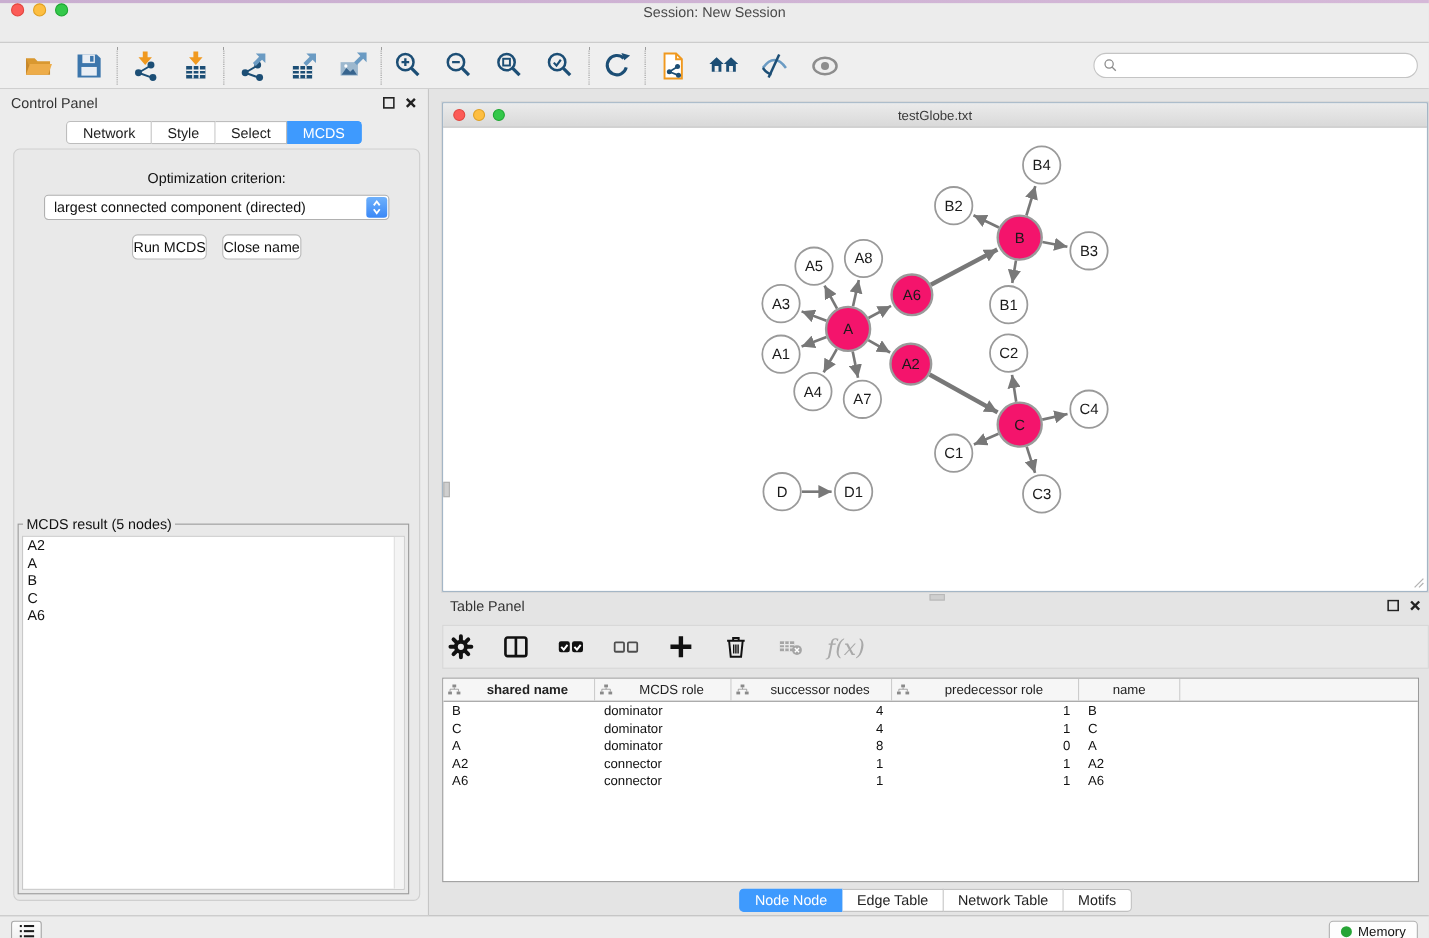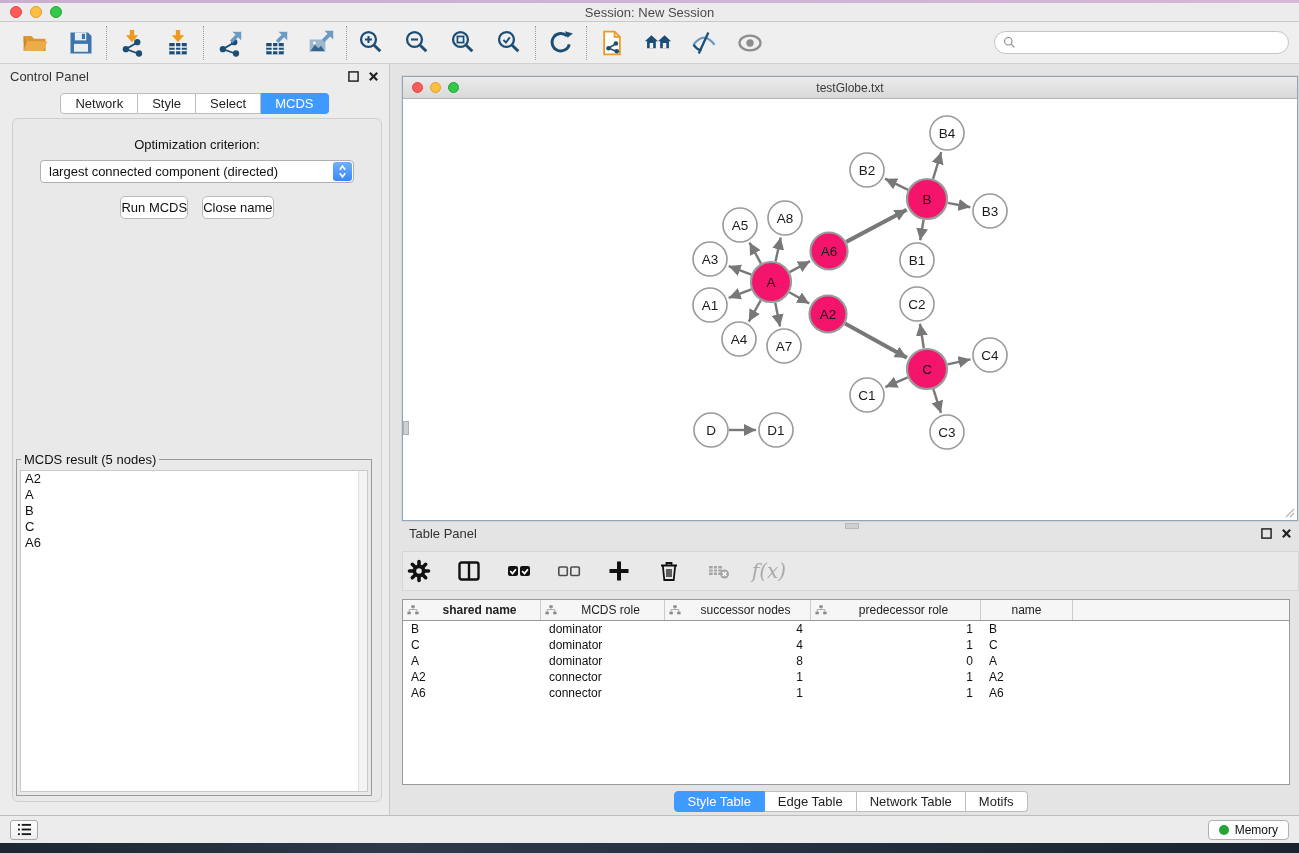--- a/index.html
+++ b/index.html
@@ -3,22 +3,22 @@
 <meta charset="utf-8">
 <style>
   * { margin:0; padding:0; box-sizing:border-box; }
   html,body { width:1299px; height:853px; overflow:hidden;
     font-family:"Liberation Sans","DejaVu Sans",sans-serif; background:#e4e4e4; }
 
   .desktop-top { height:3px; background:linear-gradient(90deg,#c9aed0,#d5b8d8); }
   .desktop-bottom { height:10px; background:linear-gradient(90deg,#1d2630,#2c3a4a 30%,#243140 60%,#1b242e); }
 
   
-  .titlebar { height:19px; background:#ececec; border-bottom:1px solid #c9c9c9;
-    display:flex; align-items:center; position:relative; }
+  .titlebar { height:36px; background:#ececec; border-bottom:1px solid #c9c9c9;
+    display:flex; position:relative; }
   .lights { display:flex; gap:8px; margin-left:10px; }
   .light { width:12px; height:12px; border-radius:50%; }
   .light.red { background:#fc5b57; border:1px solid #e2463f; }
   .light.yellow { background:#fdbe41; border:1px solid #dfa023; }
   .light.green { background:#34c84a; border:1px solid #1ea733; }
   .titlebar .title { position:absolute; left:0; right:0; text-align:center;
     font-size:13px; color:#4a4a4a; }
 
   
   .toolbar { height:42px; background:#efefef; border-bottom:1px solid #cfcfcf;
@@ -602,21 +602,21 @@
             <div class="dt-row">
               <div class="dt-cell" style="width: 138px;">A6</div>
               <div class="dt-cell" style="width: 124px;">connector</div>
               <div class="dt-cell num" style="width: 146px;">1</div>
               <div class="dt-cell num" style="width: 170px;">1</div>
               <div class="dt-cell" style="width: 92px;">A6</div>
             </div>
           </div>
       </div>
       <div class="tp-tabs" id="tp-tabs">
-          <div class="tp-tab active">Style Table</div>
+          <div class="tp-tab active">Node Node</div>
           <div class="tp-tab">Edge Table</div>
           <div class="tp-tab">Network Table</div>
           <div class="tp-tab">Motifs</div>
         </div>
     </div>
   </div>
 </div>
 
 <div class="statusbar">
   <button class="status-left-btn">

